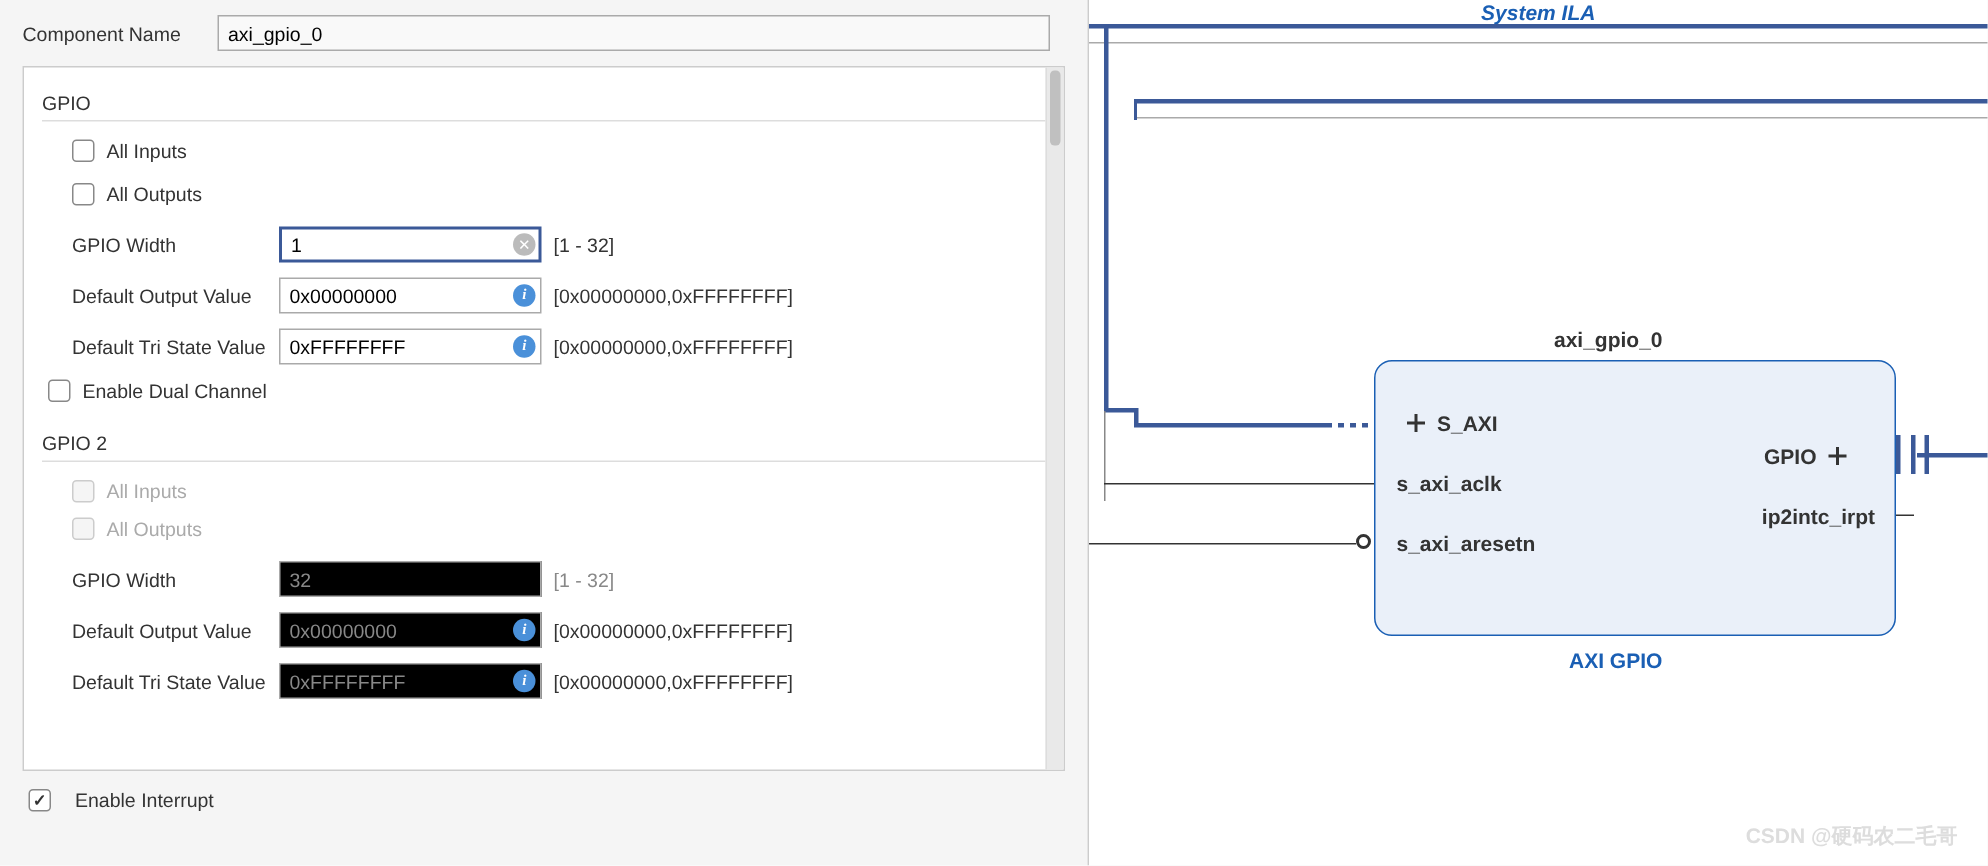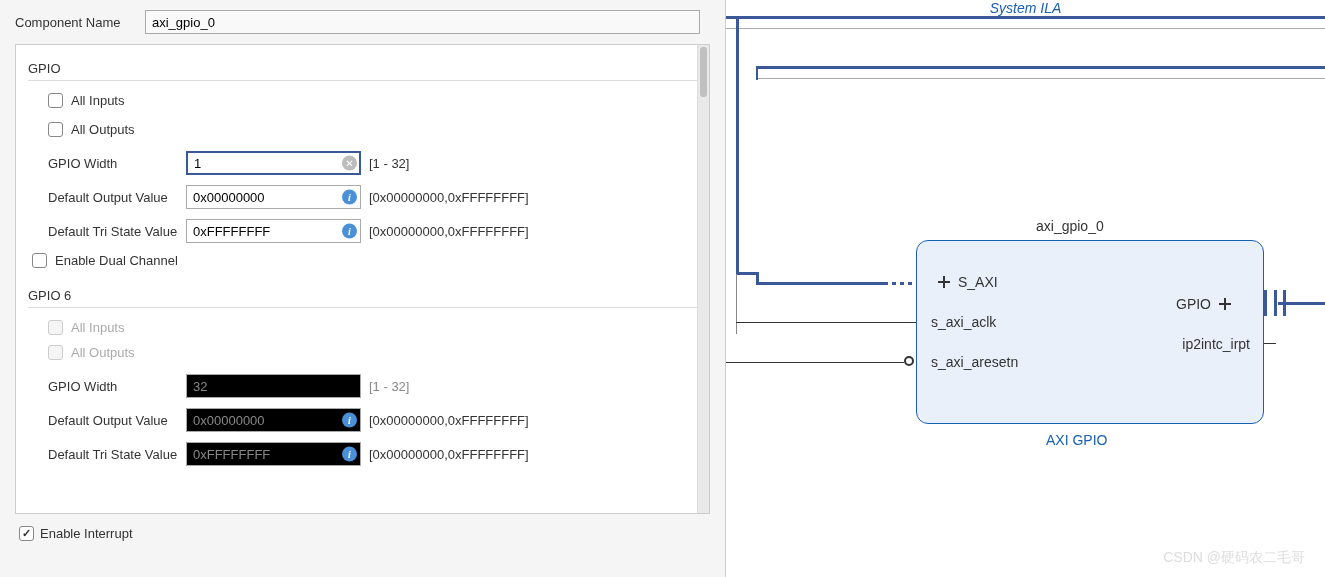--- a/index.html
+++ b/index.html
@@ -1,18 +1,18 @@
 <!DOCTYPE html>
 <html><head>
 <meta charset="utf-8">
 <style>
 * { box-sizing: border-box; margin: 0; padding: 0; font-family: Arial, sans-serif; }
 body { display: flex; width: 1325px; height: 577px; background: #fff; font-size: 13px; color: #333; }
 .left-panel { width: 725px; height: 100%; background: #f5f5f5; padding: 10px 15px; overflow: hidden; }
-.right-panel { flex: 1; height: 100%; background: #fff; position: relative; border-left: 1px solid #ccc; }
+.right-panel { flex: 1; height: 100%; background: #fff; position: relative; border-left: 1px solid #ccc; font-weight: bold; }
 .form-row { display: flex; align-items: center; margin-bottom: 10px; }
 .form-row .lbl-left { width: 130px; text-align: left; padding-right: 8px; font-size: 13px; }
 .text-input { border: 1px solid #aaa; background: #fff; padding: 3px 6px; height: 24px; font-size: 13px; }
 .text-input.w-wide { width: 555px; background: #f9f9f9; }
 .group-box { border: 1px solid #ccc; background: #fff; padding: 10px 12px; margin-top: 8px; position: relative; }
 .scrollbar { position: absolute; right: 0; top: 0; bottom: 0; width: 12px; background: #e9e9e9; border-left: 1px solid #ddd; }
 .scroll-thumb { position: absolute; top: 2px; left: 2px; right: 2px; height: 50px; background: #c0c0c0; border-radius: 3px; }
 .section-title { font-size: 13px; color: #333; margin: 6px 0 4px 0; }
 .divider { height: 1px; background: #ddd; margin: 4px 0 12px 0; }
 .checkbox-row { display: flex; align-items: center; margin: 0 0 14px 20px; gap: 8px; }
@@ -26,21 +26,21 @@
 .field-label { width: 130px; font-size: 13px; }
 .field-input-wrap { position: relative; width: 175px; }
 .field-input { width: 100%; height: 24px; border: 1px solid #aaa; padding: 2px 24px 2px 6px; font-size: 13px; }
 .field-input.active { border: 2px solid #3b5998; }
 .field-input.disabled { background: #000000; color: #888; }
 .input-icon { position: absolute; right: 4px; top: 50%; transform: translateY(-50%); width: 15px; height: 15px; border-radius: 50%; display: flex; align-items: center; justify-content: center; font-size: 10px; }
 .clear-icon { background: #bbb; color: #fff; }
 .info-icon { background: #4a90d9; color: #fff; font-weight: bold; font-style: italic; font-family: Georgia, serif; }
 .hint { font-size: 13px; color: #333; text-align: right; }
 .hint.disabled { color: #888; }
-.bottom-check { display: flex; align-items: center; gap: 6px; margin-top: 12px; margin-left: 4px; }
+.bottom-check { display: flex; align-items: center; gap: 16px; margin-top: 12px; margin-left: 4px; }
 
 
 .bd-line { position: absolute; background: #3b5998; }
 .bd-line.h { height: 2px; }
 .bd-line.v { width: 2px; }
 .bd-line.thick { height: 3px; }
 .top-label { position: absolute; top: 0px; left: 50%; transform: translateX(-50%); color: #1a5fb4; font-size: 14px; font-style: italic; }
 .block { position: absolute; left: 190px; top: 240px; width: 348px; height: 184px; border: 1px solid #1a5fb4; border-radius: 12px; background: #eaf0f9; }
 .block-title { position: absolute; left: 310px; top: 218px; font-size: 14px; color: #333; }
 .block-footer { position: absolute; left: 320px; top: 432px; font-size: 14px; color: #1a5fb4; }
@@ -105,21 +105,21 @@
         <div class="input-icon info-icon">i</div>
       </div>
       <div class="hint">[0x00000000,0xFFFFFFFF]</div>
     </div>
 
     <div class="checkbox-row tight">
       <div class="chk"></div>
       <div class="lbl">Enable Dual Channel</div>
     </div>
 
-    <div class="section-title" style="margin-top:10px;">GPIO 6</div>
+    <div class="section-title" style="margin-top:10px;">GPIO 2</div>
     <div class="divider"></div>
 
     <div class="checkbox-row" style="margin-bottom:10px;">
       <div class="chk disabled"></div>
       <div class="lbl disabled">All Inputs</div>
     </div>
     <div class="checkbox-row">
       <div class="chk disabled"></div>
       <div class="lbl disabled">All Outputs</div>
     </div>

